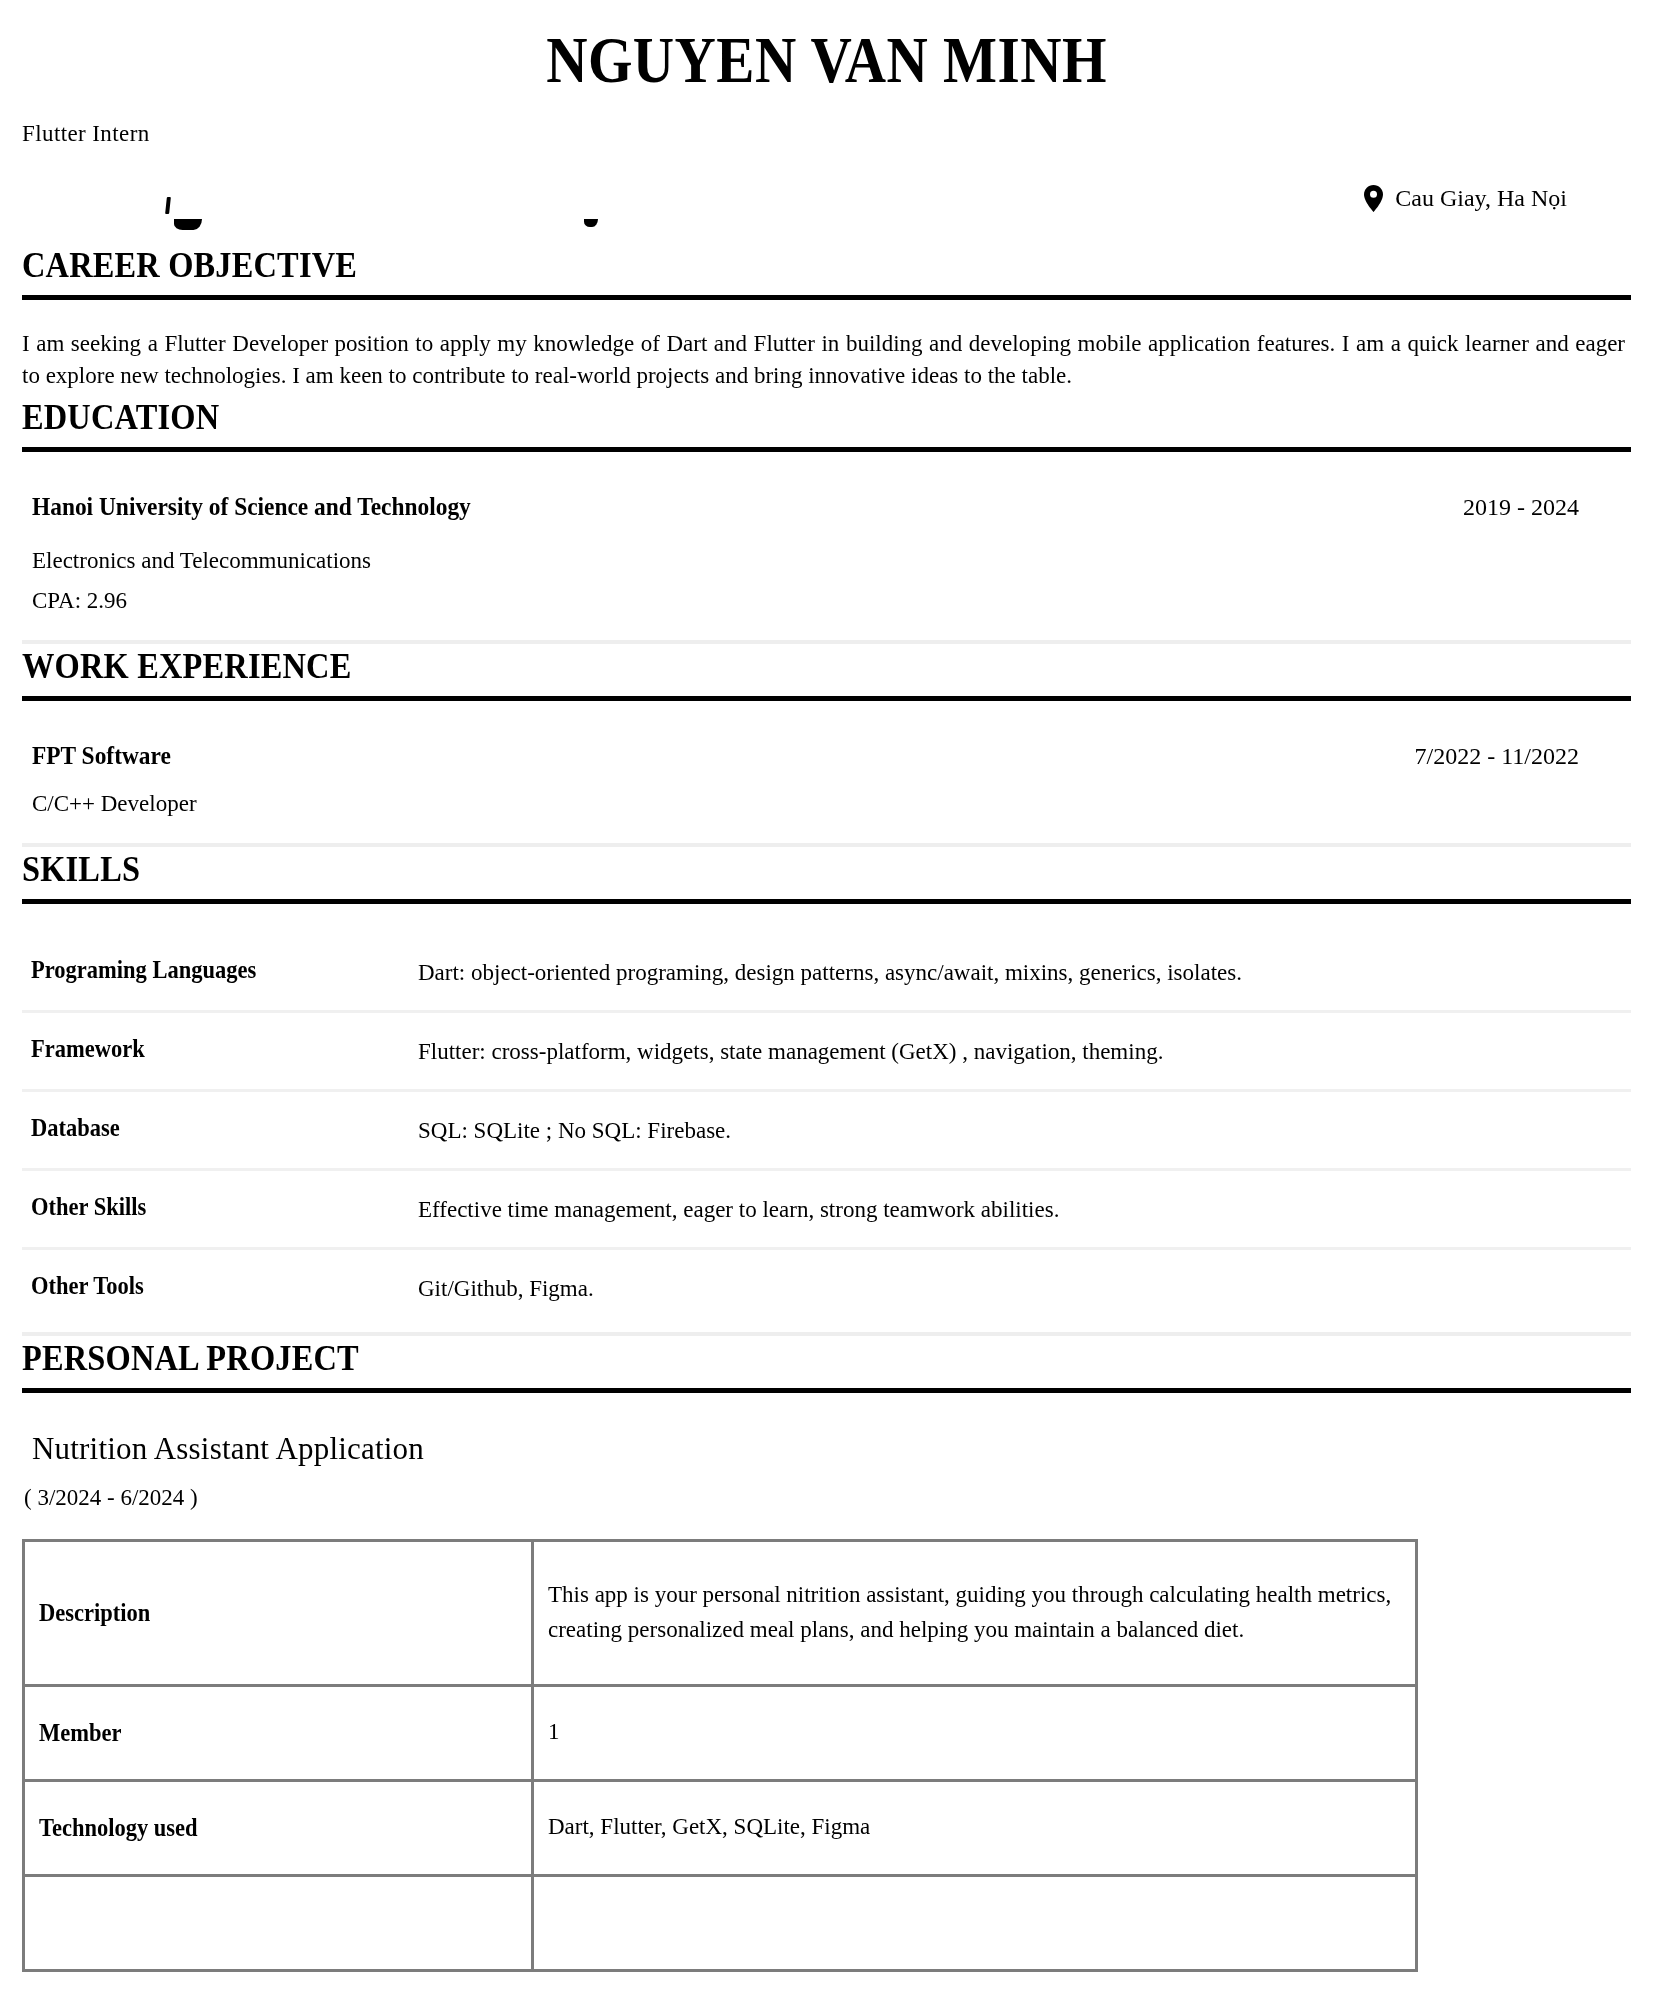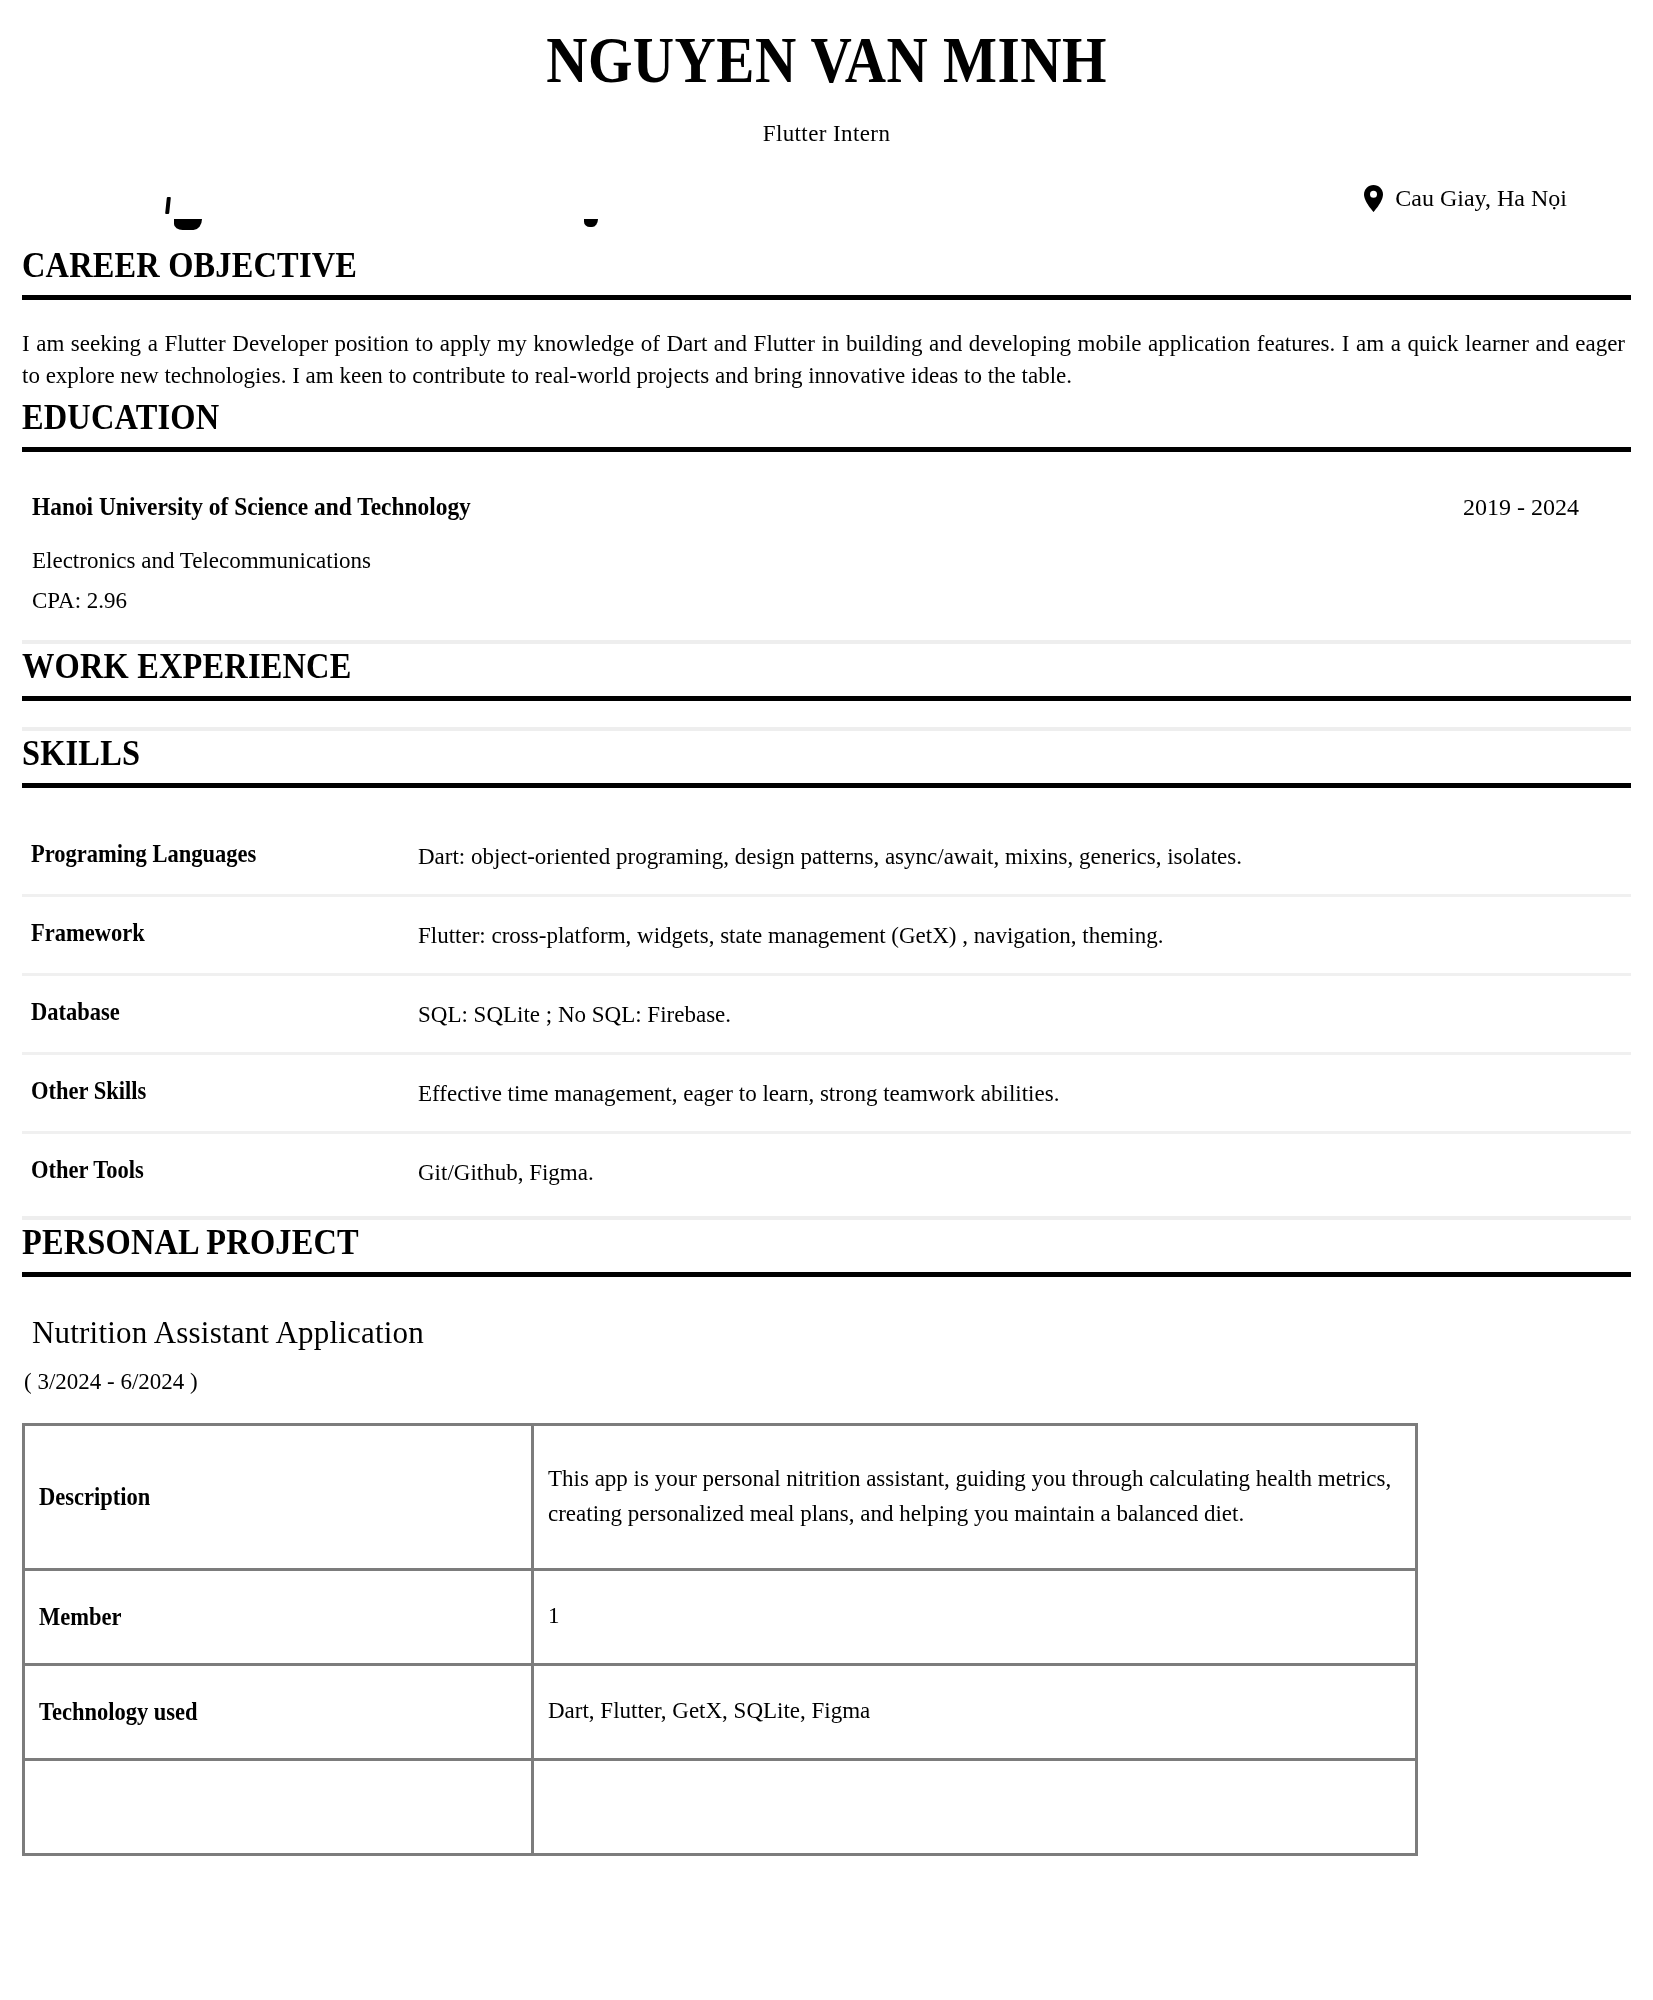--- a/index.html
+++ b/index.html
@@ -31,21 +31,20 @@
     font-size: 65px;
     font-weight: bold;
     letter-spacing: 0.5px;
     line-height: 1.0;
     margin: 28px 0 0 0;
     transform: scaleX(0.88);
     transform-origin: center top;
     white-space: nowrap;
   }
   .cv-role {
-    text-align: center;
     font-size: 23px;
     margin-top: 28px;
     letter-spacing: 0.4px;
   }
 
   .contact-row {
     position: relative;
     height: 56px;
     margin-top: 38px;
   }
@@ -285,20 +284,27 @@
       </div>
       <div class="entry-line">Electronics  and  Telecommunications</div>
       <div class="entry-line tight">CPA: 2.96</div>
     </div>
   </div>
 
   <div class="sec" style="margin-top:26px;">
     <div class="sec-divider-light"></div>
     <div class="sec-title" style="margin-top:4px;">WORK EXPERIENCE</div>
     <div class="sec-rule"></div>
+    <div class="entry">
+      <div class="entry-top">
+        <div class="entry-org">FPT Software</div>
+        <div class="entry-dates">7/2022  -  11/2022</div>
+      </div>
+      <div class="entry-line tight" style="margin-top:20px;">C/C++  Developer</div>
+    </div>
   </div>
 
   <div class="sec" style="margin-top:26px;">
     <div class="sec-divider-light"></div>
     <div class="sec-title" style="margin-top:4px;">SKILLS</div>
     <div class="sec-rule"></div>
 
     <div class="skills">
       <div class="skill-row">
         <div class="skill-label">Programing Languages</div>

